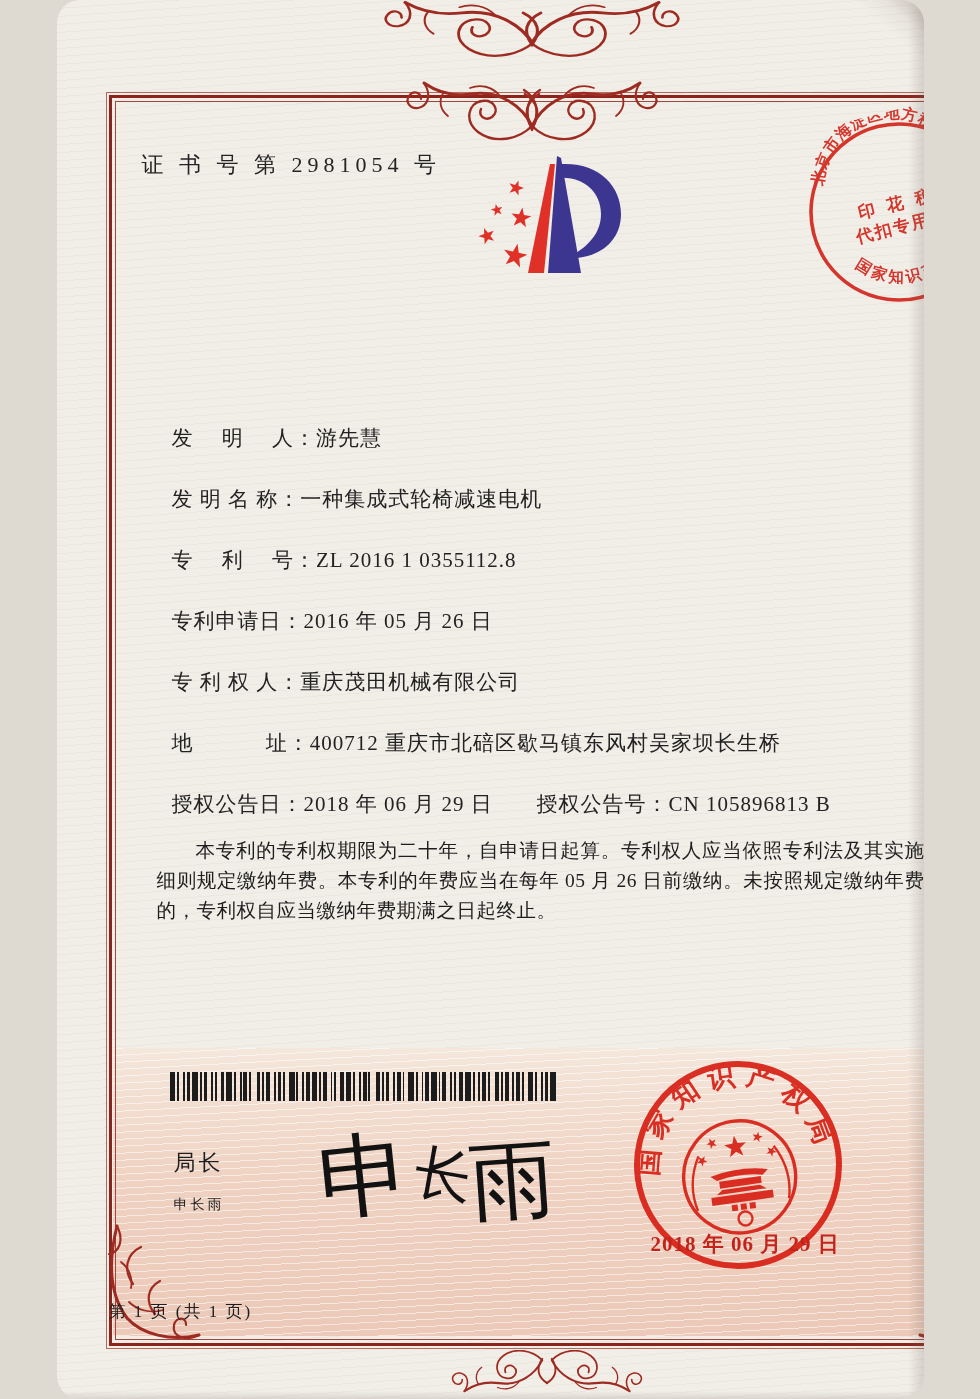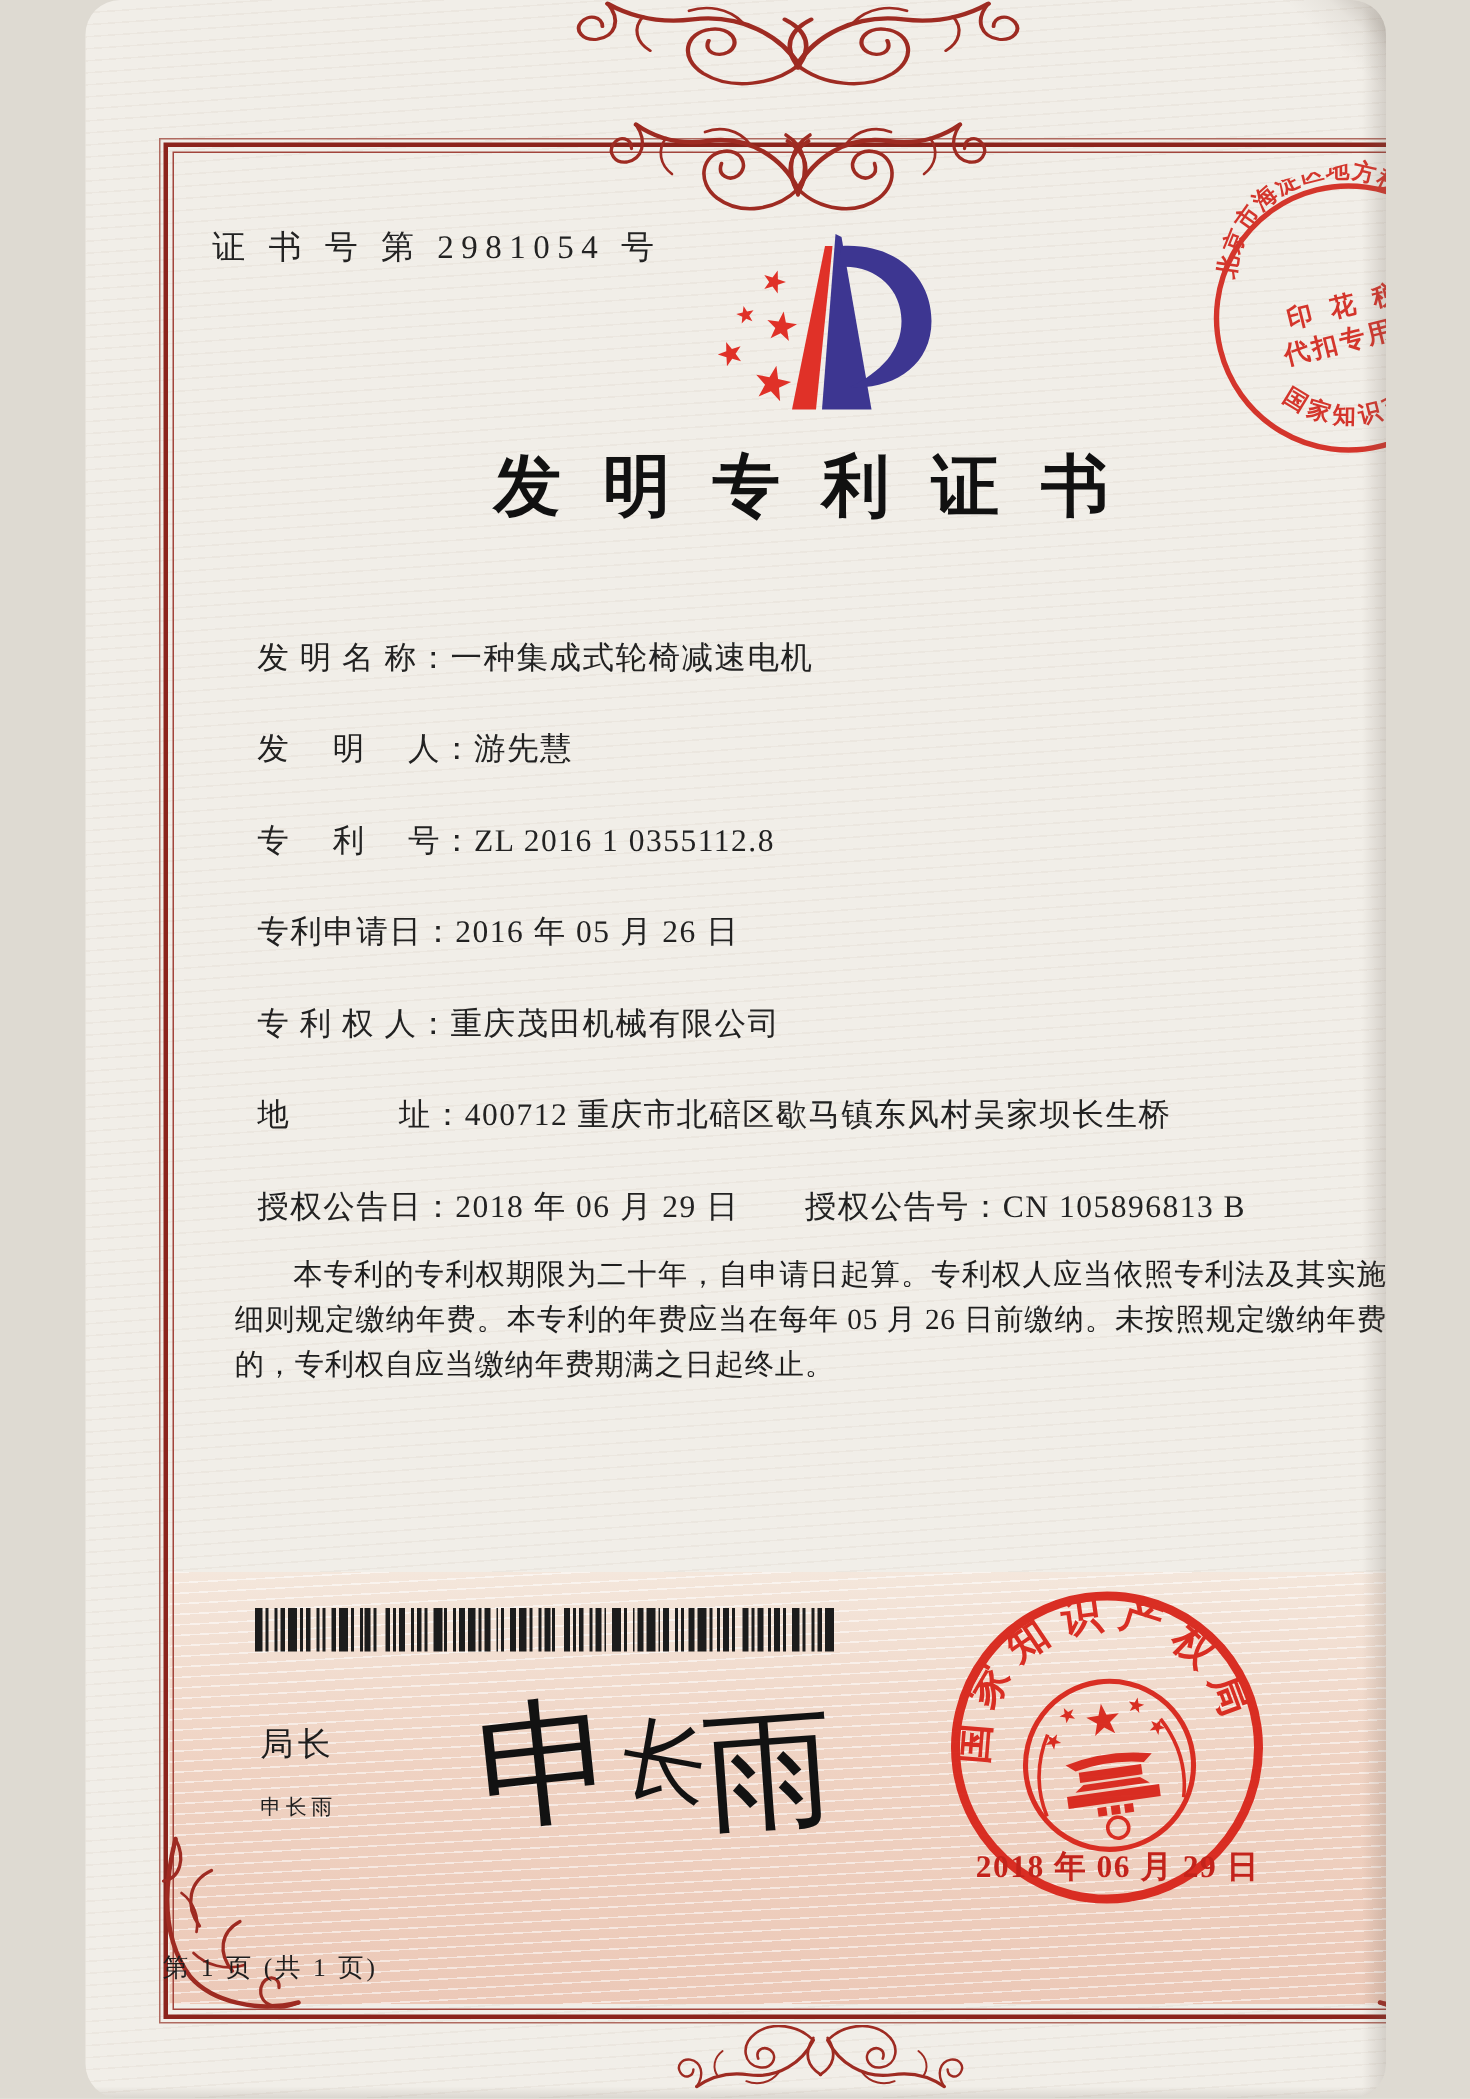--- a/index.html
+++ b/index.html
@@ -115,39 +115,38 @@
       <use href="#star" transform="translate(48,72) scale(0.62) rotate(-12)"></use>
       <use href="#star" transform="translate(72,80) scale(1.05) rotate(8)"></use>
       <use href="#star" transform="translate(38,98) scale(0.85) rotate(-20)"></use>
       <use href="#star" transform="translate(66,118) scale(1.25) rotate(12)"></use>
     </g>
     <path fill="#e03128" d="M101,26 L106,26 L95,135 L79,135 Z"></path>
     <path fill="#3d3691" d="M108,18 L112,20 L132,135 L99,135 Z"></path>
     <path fill="#3d3691" d="M112,26 C150,24 172,48 172,76 C172,106 146,122 118,120 C138,110 152,96 152,76 C152,54 134,38 110,40 Z"></path>
   </svg>
 
-  <div class="content title">发明专利证书</div>
 
   <svg class="stamp tax-stamp" viewBox="0 0 200 200">
     <circle cx="100" cy="100" r="88" fill="none" stroke="#d2281e" stroke-width="3.6"></circle>
     <path id="taxTop" d="M31.1,87.8 A 70 70 0 1 1 168.9,87.8" fill="none"></path>
     <path id="taxBot" d="M34.2,123.9 A 70 70 0 0 0 165.8,123.9" fill="none"></path>
     <text font-size="15.5" fill="#d2281e" font-weight="bold" letter-spacing="1">
       <textPath href="#taxTop" startOffset="50%" text-anchor="middle">北京市海淀区地方税务局</textPath>
     </text>
     <text font-size="15.5" fill="#d2281e" font-weight="bold" letter-spacing="3">
       <textPath href="#taxBot" startOffset="50%" text-anchor="middle">国家知识产权局</textPath>
     </text>
     <text x="100" y="97" text-anchor="middle" font-size="17" fill="#d2281e" font-weight="bold" letter-spacing="4">印 花 税</text>
     <text x="100" y="120" text-anchor="middle" font-size="17" fill="#d2281e" font-weight="bold" letter-spacing="2">代扣专用章</text>
   </svg>
 
   <div class="content fields">
+      <div class="frow"><span class="fcell"><span class="flabel">发　 明　 人：</span><span class="fvalue">游先慧</span></span></div>
       <div class="frow"><span class="fcell"><span class="flabel">发 明 名 称：</span><span class="fvalue">一种集成式轮椅减速电机</span></span></div>
-      <div class="frow"><span class="fcell"><span class="flabel">发　 明　 人：</span><span class="fvalue">游先慧</span></span></div>
       <div class="frow"><span class="fcell"><span class="flabel">专　 利　 号：</span><span class="fvalue">ZL 2016 1 0355112.8</span></span></div>
       <div class="frow"><span class="fcell"><span class="flabel">专利申请日：</span><span class="fvalue">2016 年 05 月 26 日</span></span></div>
       <div class="frow"><span class="fcell"><span class="flabel">专 利 权 人：</span><span class="fvalue">重庆茂田机械有限公司</span></span></div>
       <div class="frow"><span class="fcell"><span class="flabel">地　　　 址：</span><span class="fvalue">400712 重庆市北碚区歇马镇东风村吴家坝长生桥</span></span></div>
       <div class="frow"><span class="fcell"><span class="flabel">授权公告日：</span><span class="fvalue">2018 年 06 月 29 日</span></span><span class="fcell"><span class="flabel">授权公告号：</span><span class="fvalue">CN 105896813 B</span></span></div>
     </div>
 
   <div class="content paras">
       <p>本专利的专利权期限为二十年，自申请日起算。专利权人应当依照专利法及其实施细则规定缴纳年费。本专利的年费应当在每年 05 月 26 日前缴纳。未按照规定缴纳年费的，专利权自应当缴纳年费期满之日起终止。</p>
     </div>

